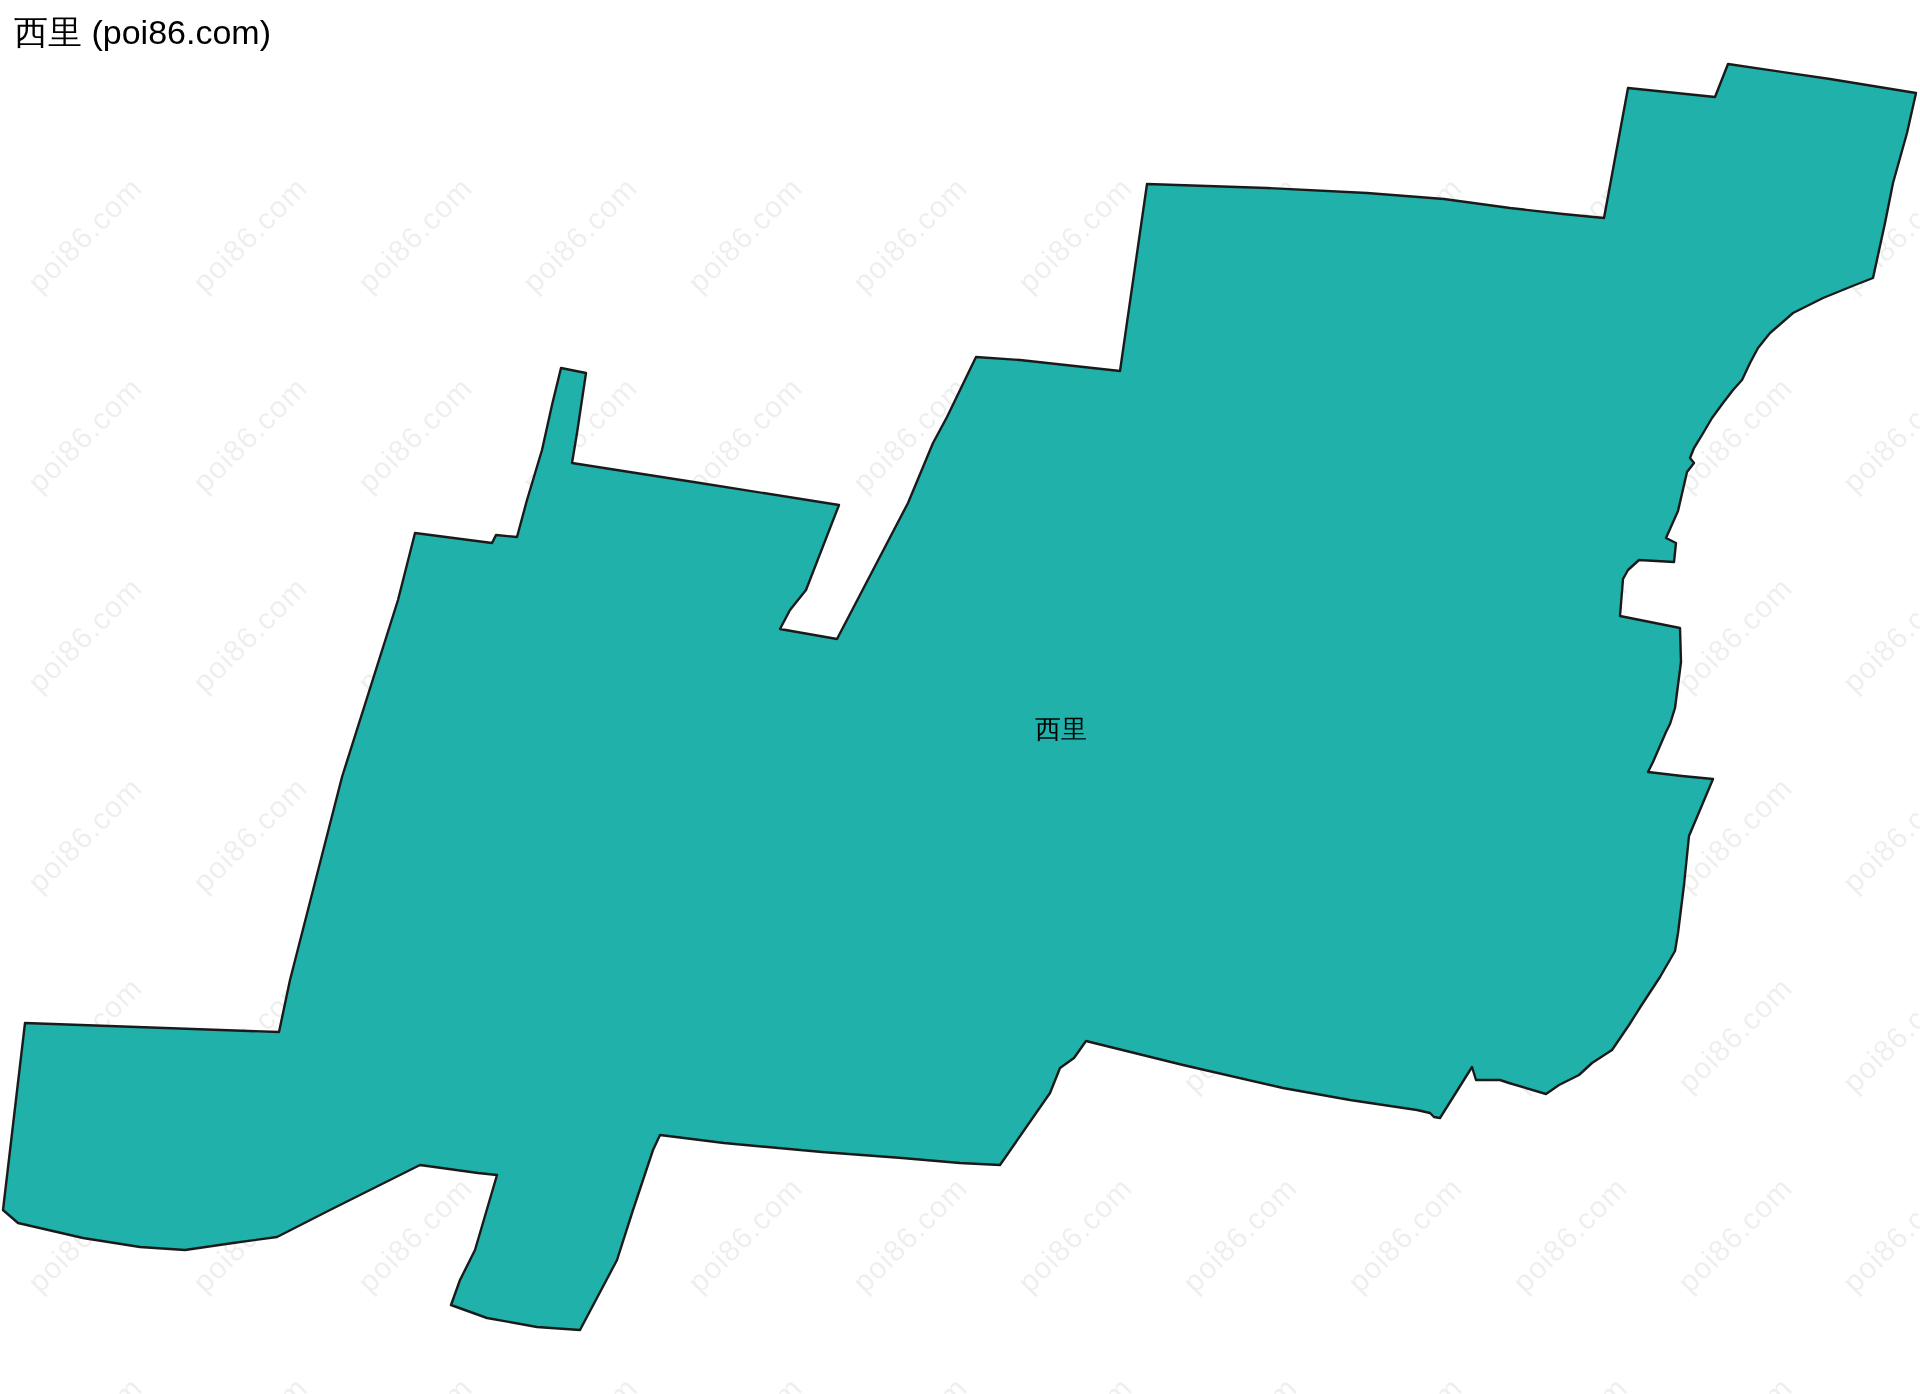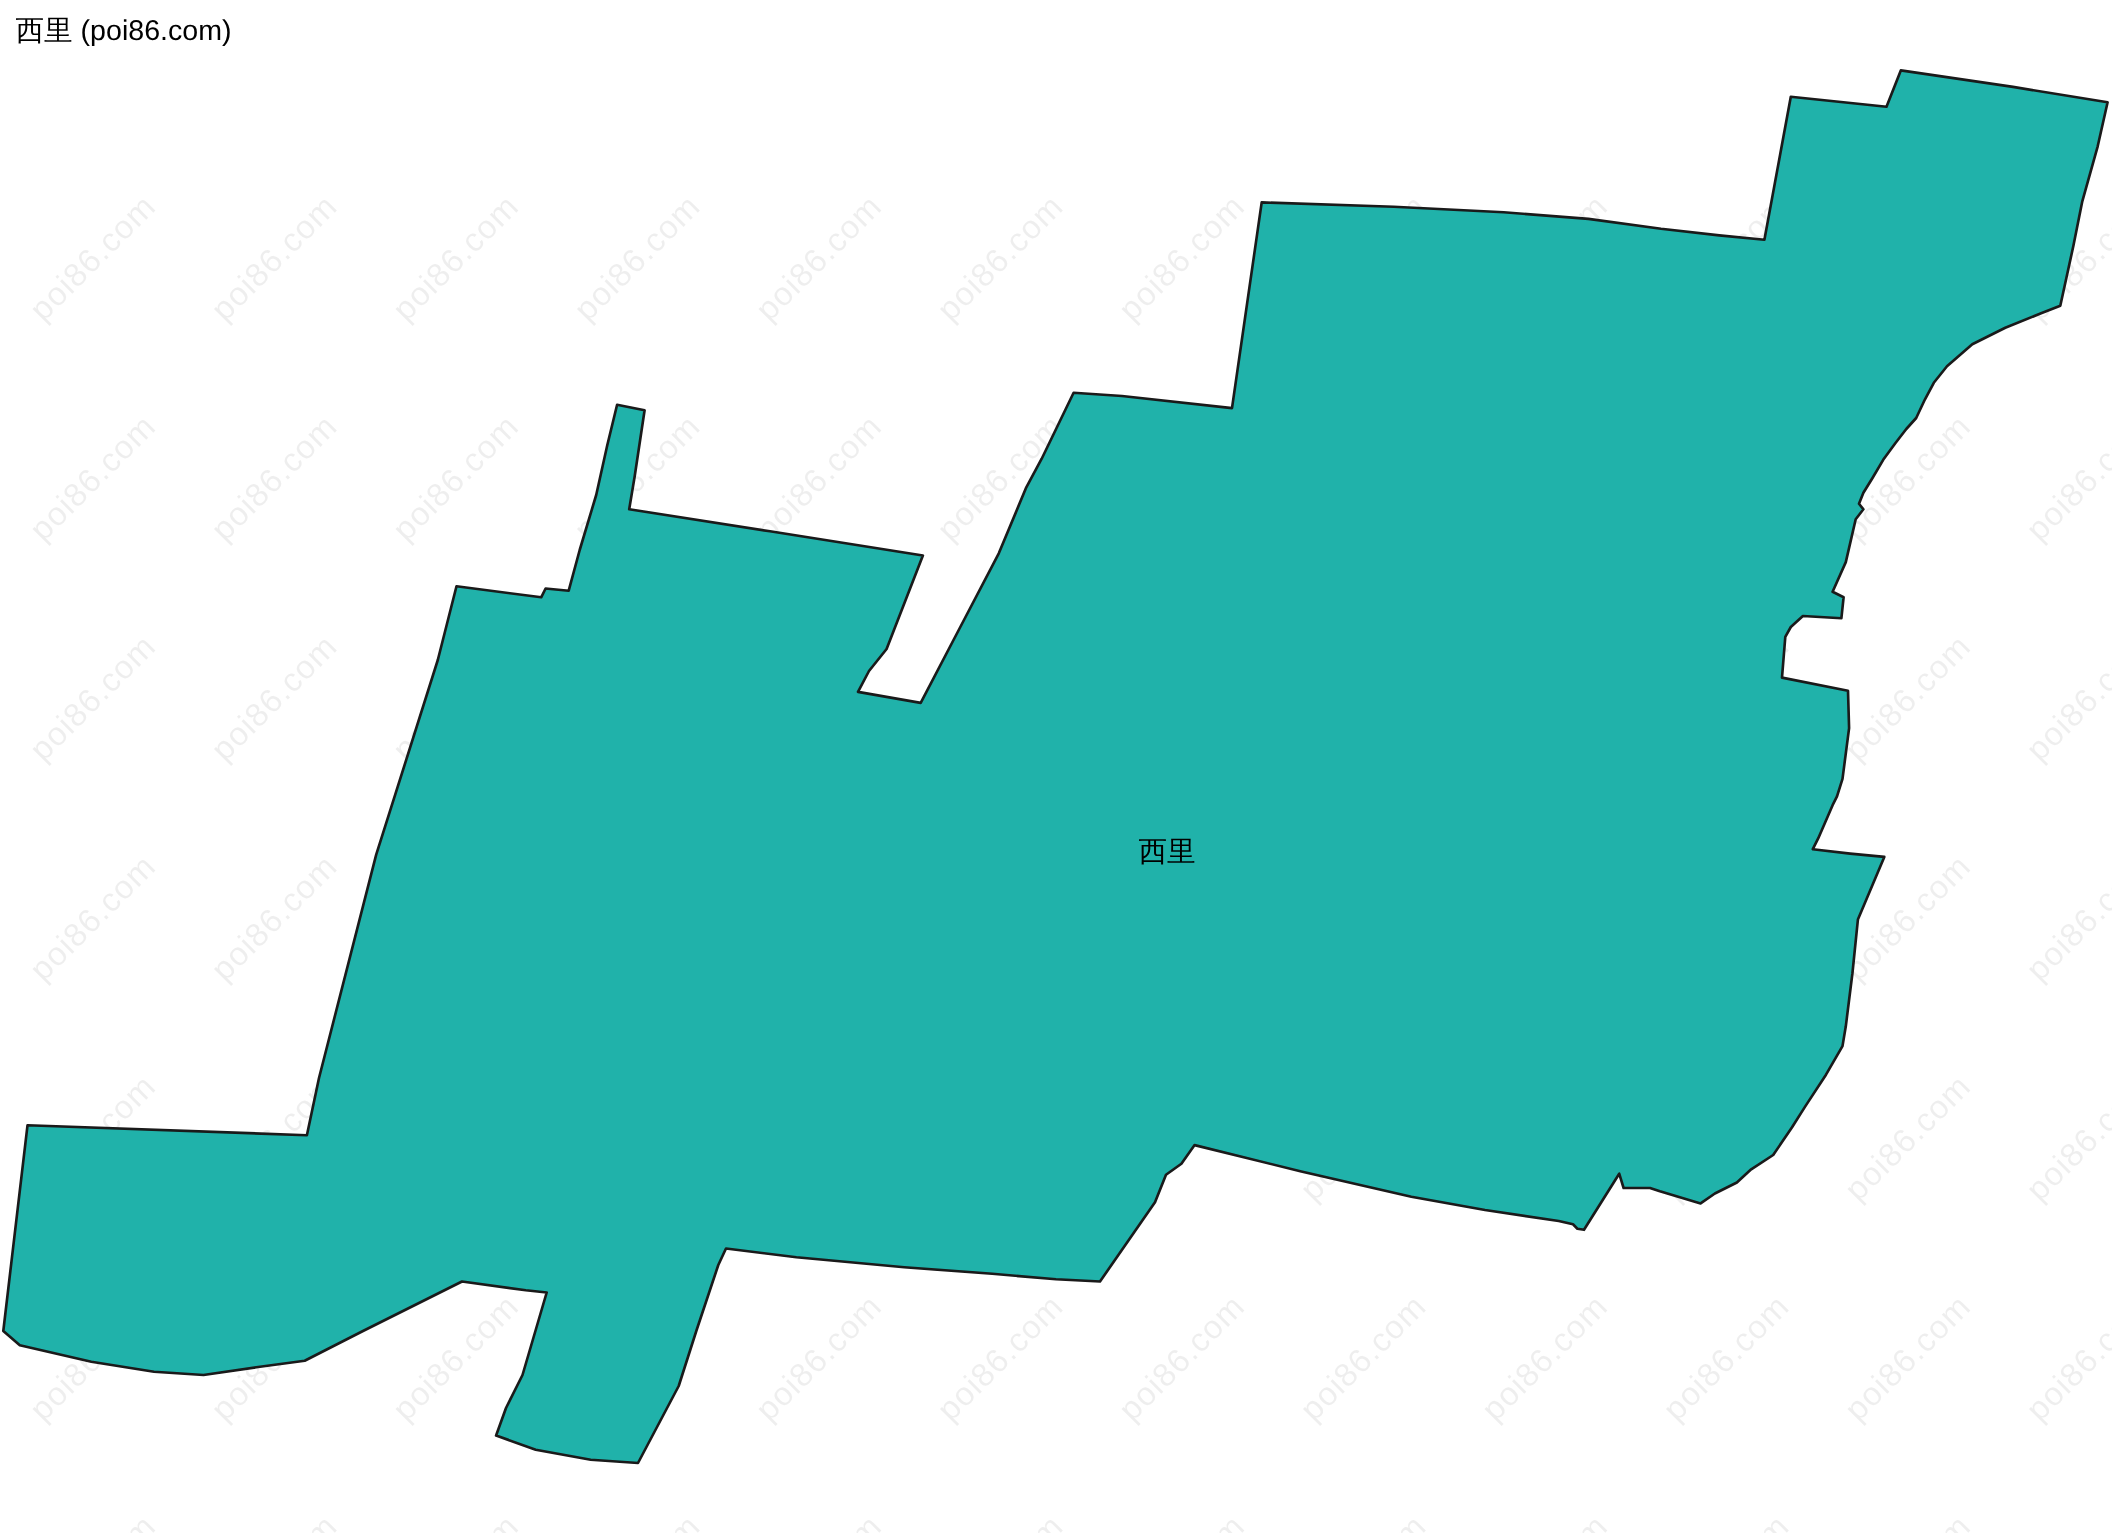--- a/index.html
+++ b/index.html
@@ -32,21 +32,21 @@
     position: absolute;
     left: 0;
     top: 0;
     z-index: 2;
   }
   .page-title {
     position: absolute;
     left: 14px;
     top: 10px;
     z-index: 4;
-    font-size: 26px;
+    font-size: 34px;
     font-weight: 500;
     color: #000000;
   }
   .region-label {
     position: absolute;
     z-index: 3;
     font-size: 26px;
     color: #000000;
     transform: translate(-50%, -50%);
     white-space: nowrap;
@@ -143,15 +143,15 @@
       <span class="watermark" style="left: 1735px; top: 1435px; color: rgba(0, 0, 0, 0.067); font-size: 30px; transform: translate(-50%, -50%) rotate(-45deg);">poi86.com</span>
       <span class="watermark" style="left: 1900px; top: 1435px; color: rgba(0, 0, 0, 0.067); font-size: 30px; transform: translate(-50%, -50%) rotate(-45deg);">poi86.com</span>
     </div>
 
   <svg class="map-svg" width="1920" height="1394" viewBox="0 0 1920 1394" xmlns="http://www.w3.org/2000/svg">
     <path id="region-path" fill-rule="evenodd" d="M 415 533 L 492 543 L 496 535 L 517 537 L 527 500 L 542 450 L 552 405 L 561 368 L 586 373 L 577 433 L 572 463 L 700 483 L 839 505 L 806 590 L 790 610 L 780 629 L 837 639 L 873 570 L 908 503 L 933 443 L 947 417 L 976 357 L 1020 360 L 1120 371 L 1147 184 L 1267 188 L 1367 193 L 1444 199 L 1510 208 L 1563 214 L 1604 218 L 1628 88 L 1715 97 L 1728 64 L 1830 79 L 1916 93 L 1907 133 L 1893 183 L 1885 223 L 1873 278 L 1855 285 L 1823 298 L 1793 313 L 1770 333 L 1758 348 L 1750 363 L 1742 380 L 1733 390 L 1723 403 L 1712 418 L 1702 435 L 1694 448 L 1690 458 L 1694 463 L 1687 472 L 1678 511 L 1666 538 L 1676 543 L 1674 562 L 1639 560 L 1628 570 L 1623 579 L 1620 616 L 1680 628 L 1681 662 L 1675 708 L 1670 724 L 1666 732 L 1653 762 L 1648 772 L 1682 776 L 1713 779 L 1689 836 L 1684 885 L 1678 933 L 1675 951 L 1660 977 L 1641 1006 L 1629 1025 L 1612 1050 L 1592 1063 L 1579 1075 L 1559 1085 L 1546 1094 L 1509 1083 L 1500 1080 L 1476 1080 L 1472 1067 L 1440 1118 L 1434 1117 L 1430 1113 L 1417 1110 L 1350 1100 L 1283 1088 L 1183 1065 L 1086 1041 L 1074 1058 L 1060 1068 L 1050 1093 L 1000 1165 L 960 1163 L 902 1158 L 822 1152 L 724 1143 L 660 1135 L 653 1150 L 633 1210 L 617 1260 L 580 1330 L 537 1327 L 487 1318 L 451 1305 L 460 1280 L 475 1250 L 497 1175 L 478 1173 L 420 1165 L 330 1210 L 277 1237 L 233 1243 L 185 1250 L 140 1247 L 83 1238 L 18 1223 L 3 1210 L 25 1023 L 279 1032 L 290 980 L 342 777 L 398 600 Z" fill="#20b2aa" stroke="#1a1a1a" stroke-width="2.4" stroke-linejoin="round"></path>
   </svg>
 
   <div class="page-title">西里 (poi86.com)</div>
 
-  <div class="region-label" id="region-label" style="left: 1061px; top: 774px;">西里</div>
+  <div class="region-label" id="region-label" style="left: 1061px; top: 729px;">西里</div>
 
 </div>
 
 </body></html>

